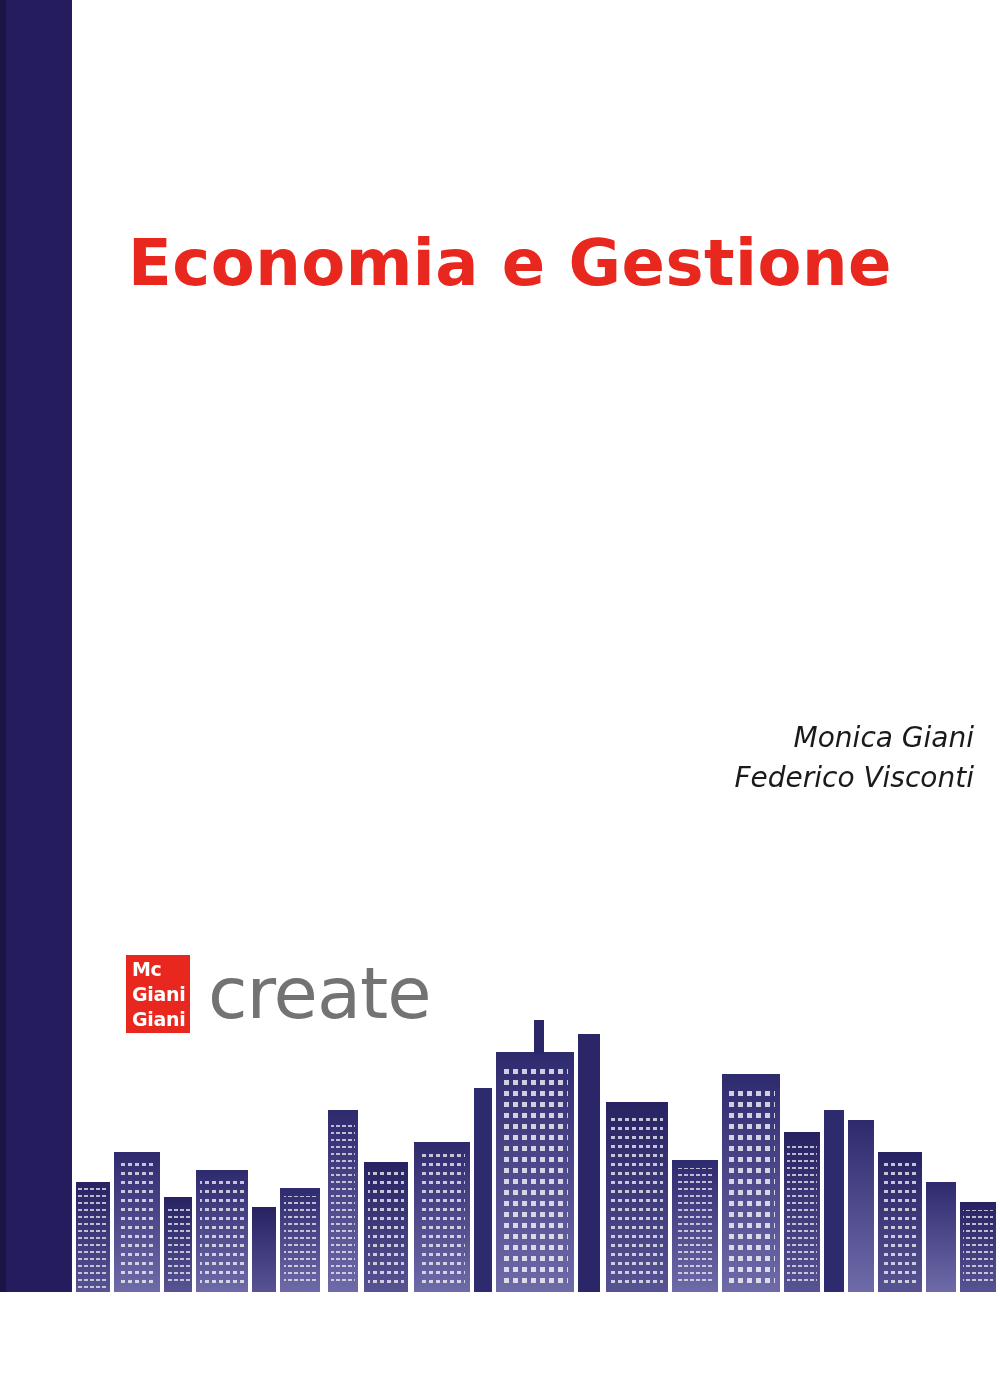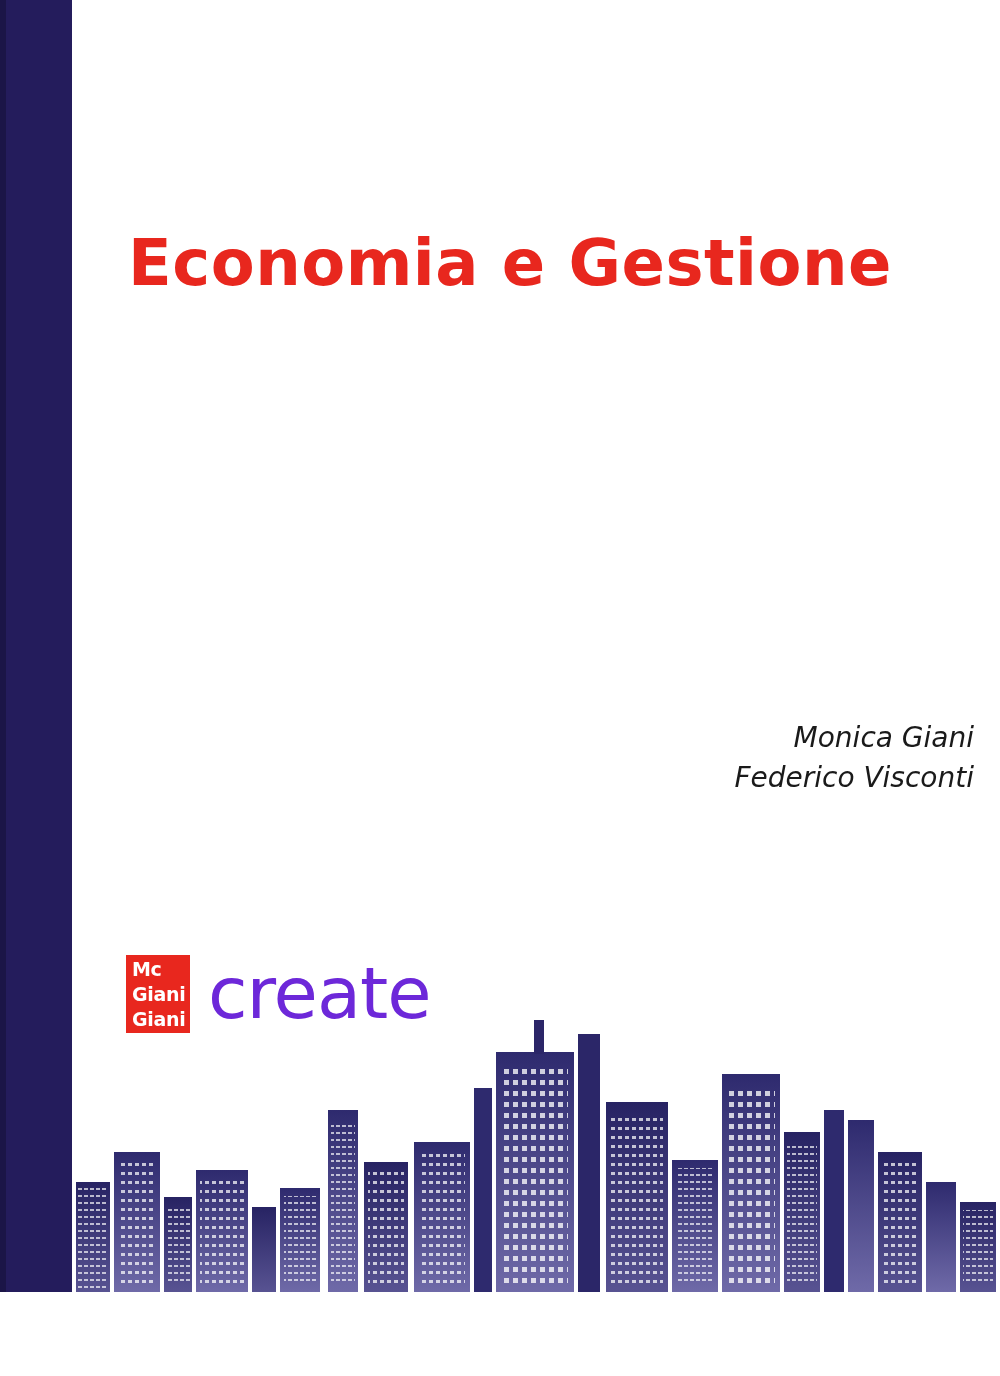--- a/index.html
+++ b/index.html
@@ -77,21 +77,21 @@
     font-weight: bold;
     font-size: 19px;
     line-height: 25px;
     padding: 2px 4px 0 6px;
     box-sizing: border-box;
     letter-spacing: -0.3px;
   }
   #create-word {
     margin-left: 18px;
     font-size: 72px;
-    color: #6d28d9;
+    color: #737373;
     line-height: 0.8;
     letter-spacing: -1px;
     font-family: "DejaVu Sans", sans-serif;
   }
   
   #skyline {
     position: absolute;
     left: 72px;
     bottom: 0;
     width: 928px;

